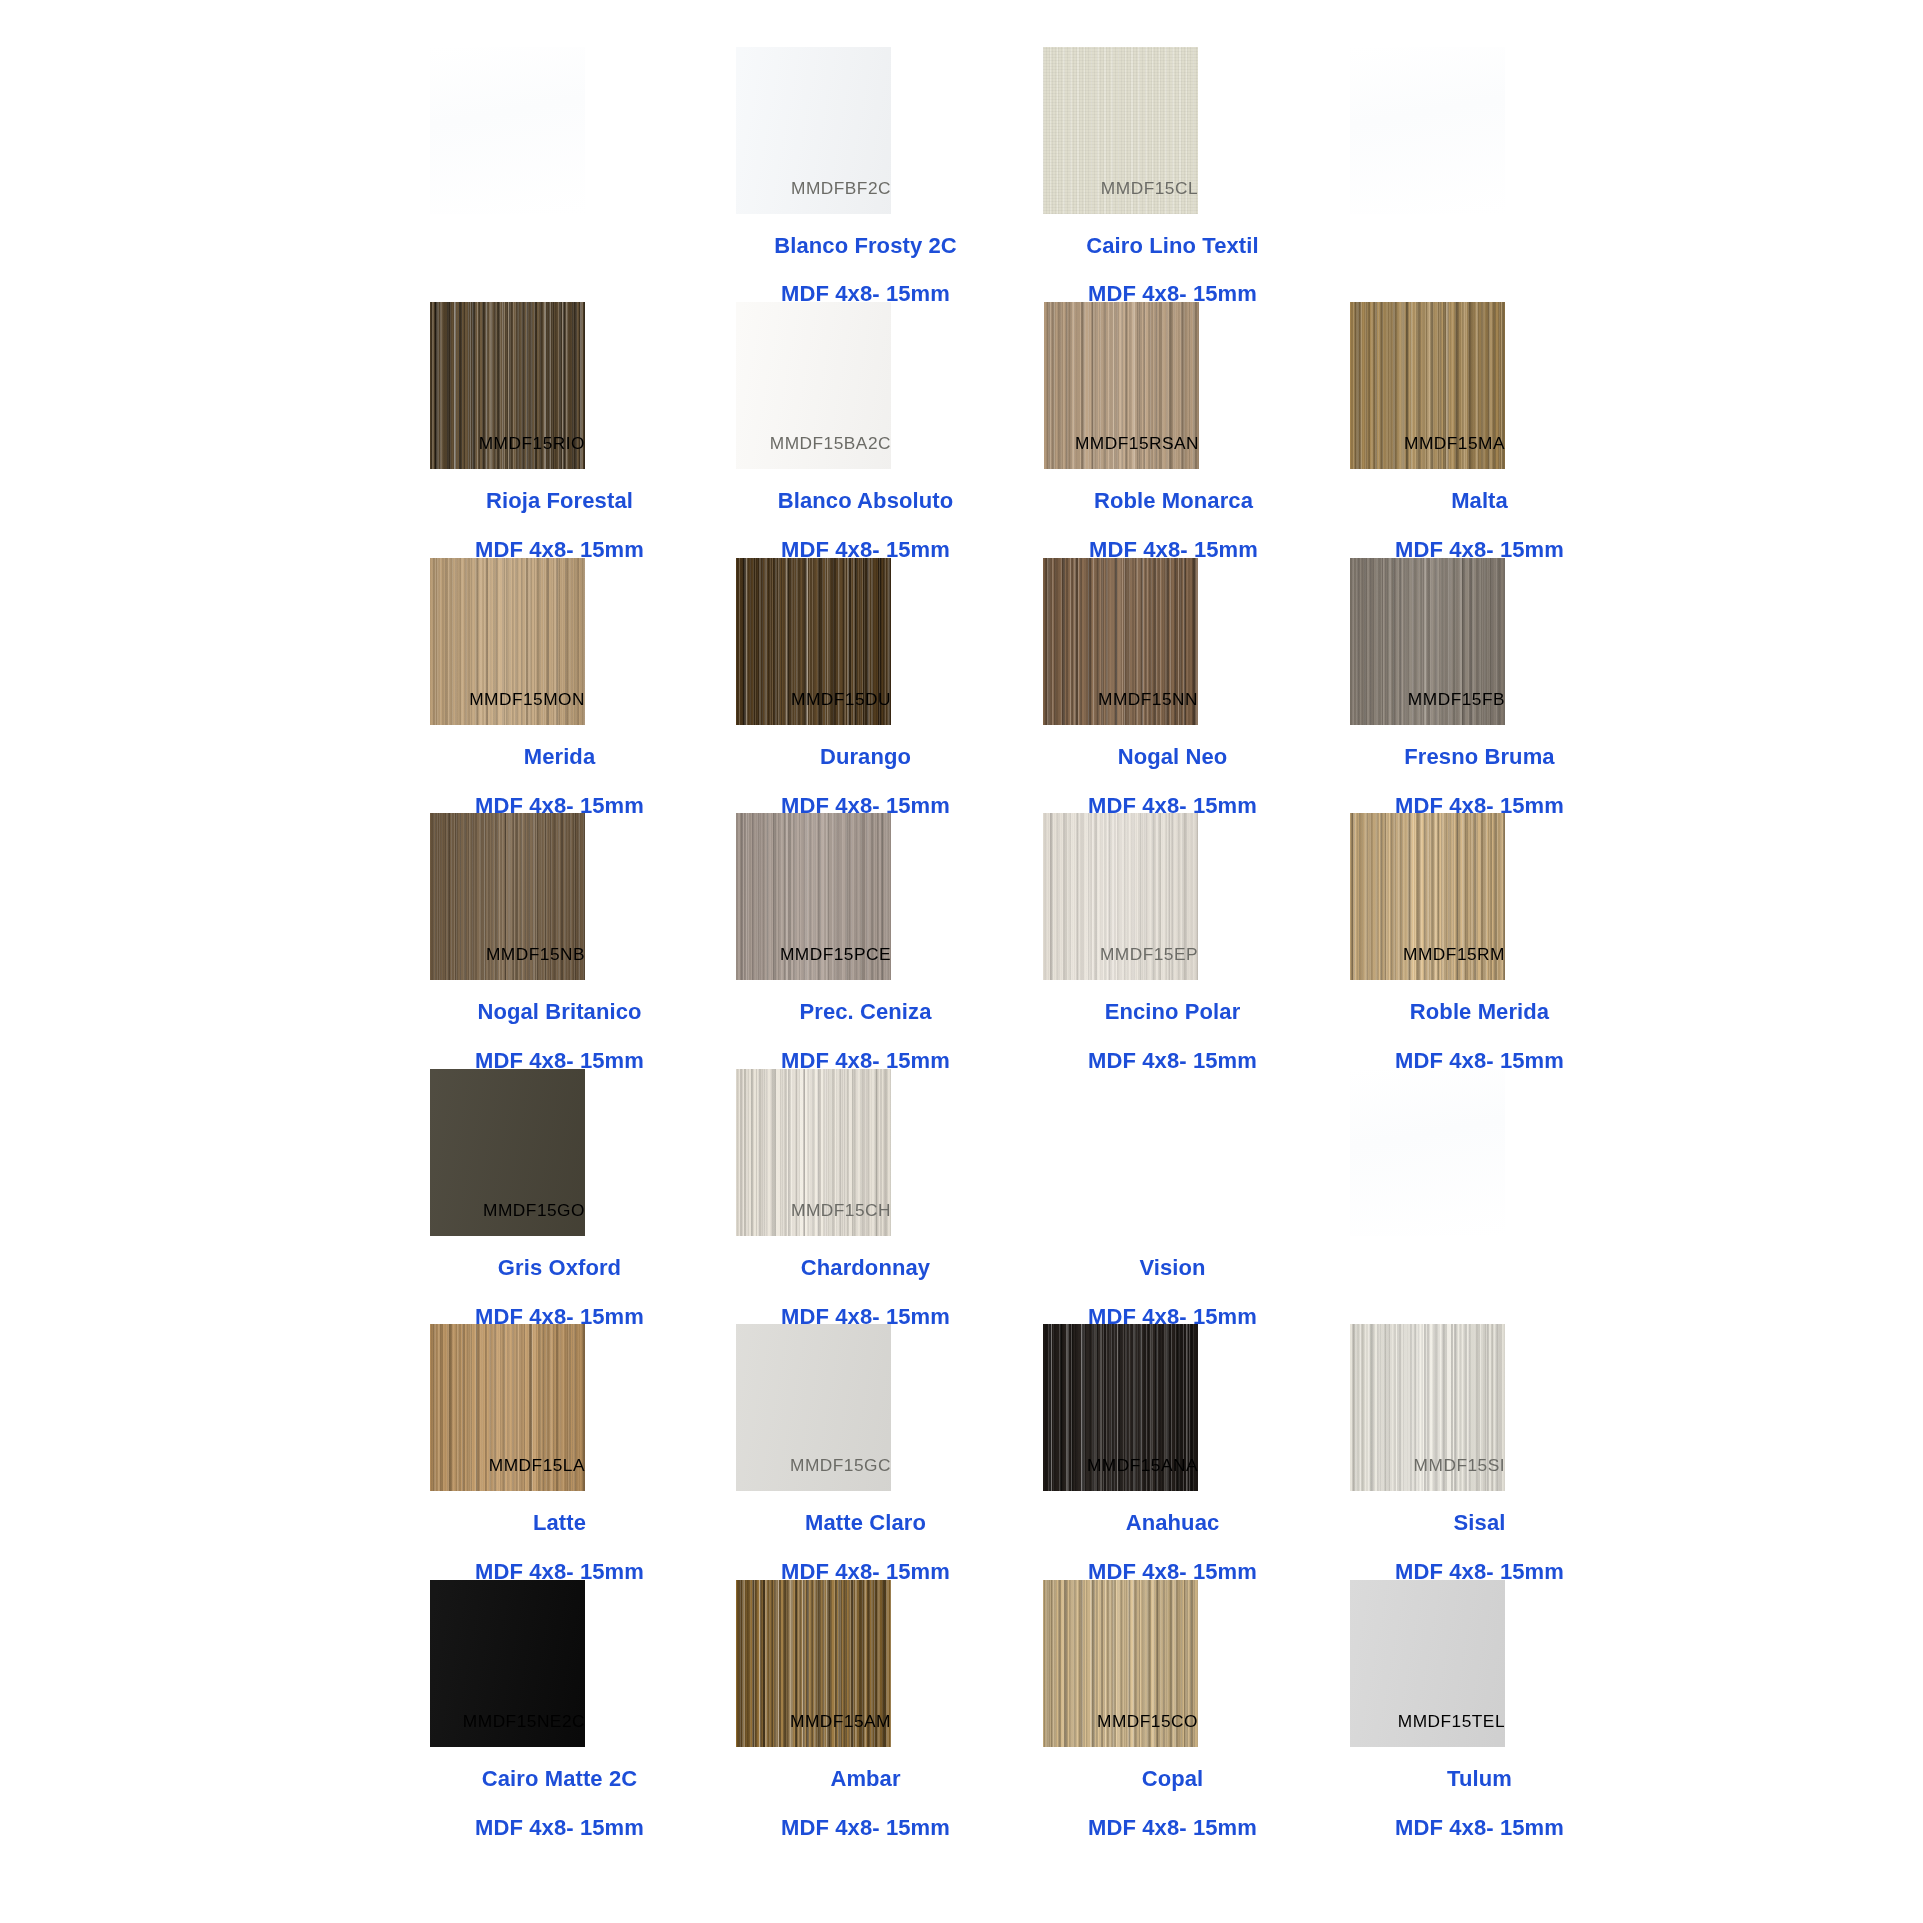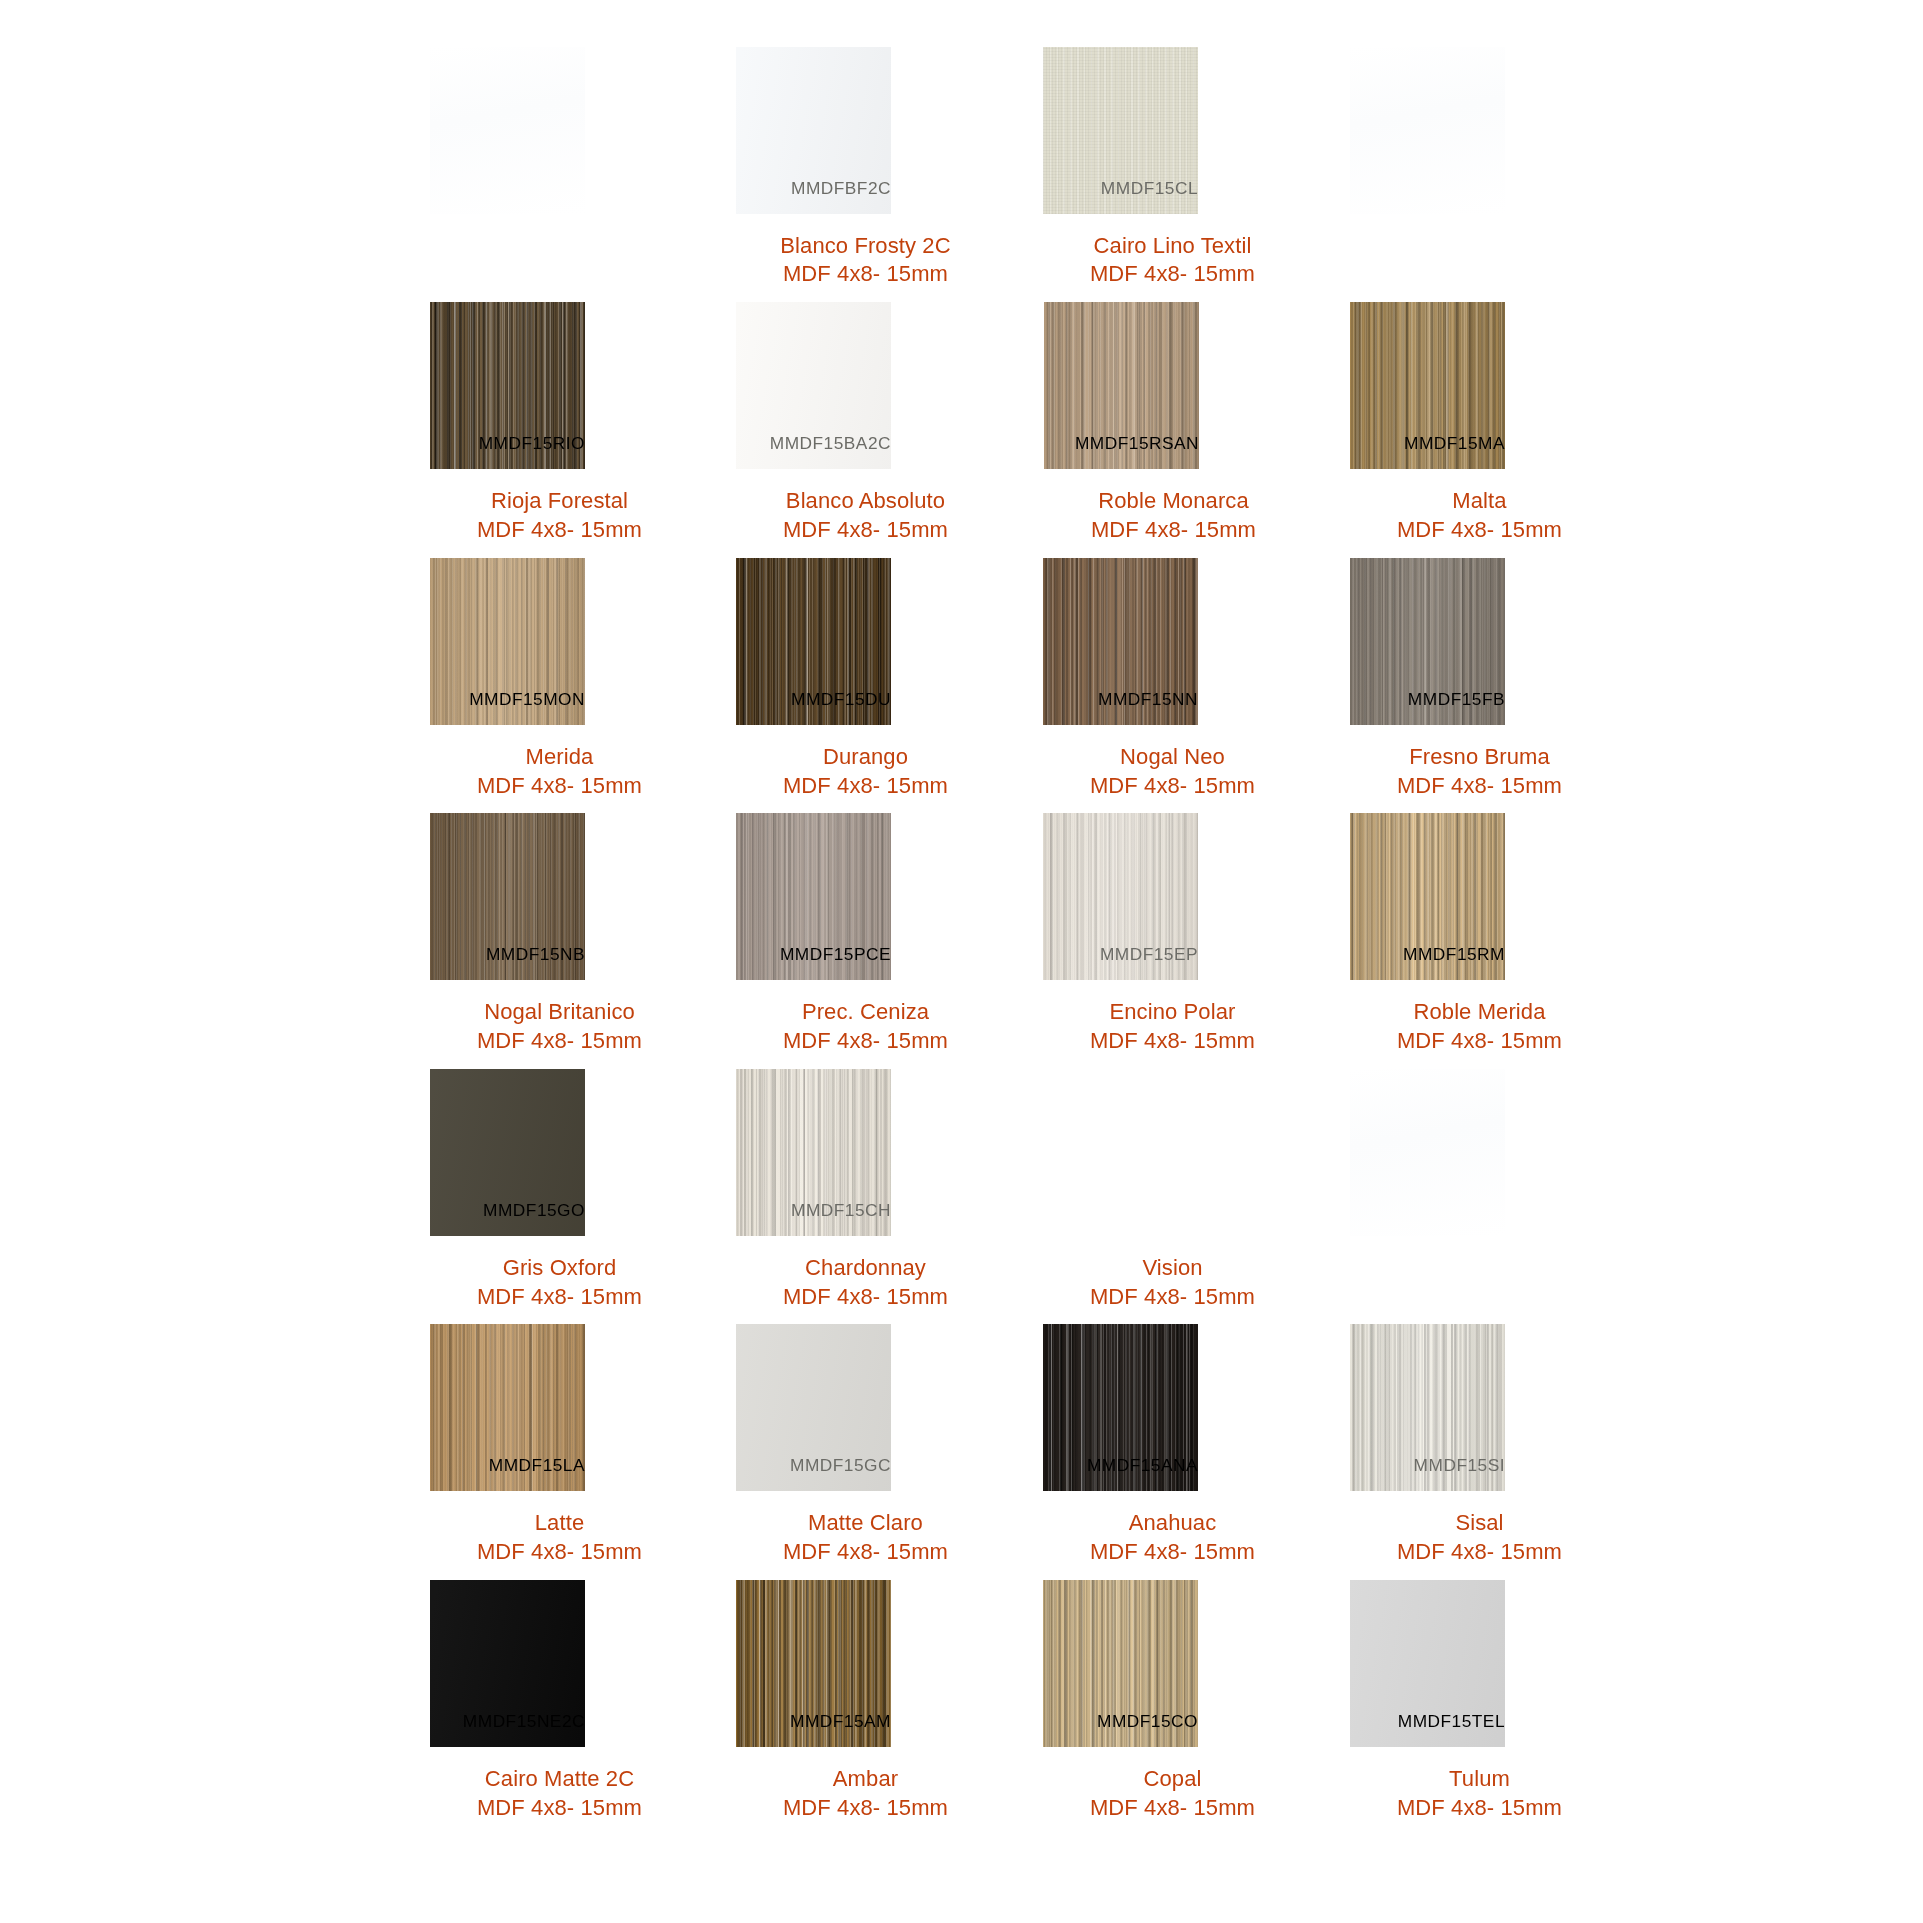--- a/index.html
+++ b/index.html
@@ -57,28 +57,28 @@
     white-space:nowrap;
   }
   .code.light{color:#000000;}
   .code.dark{color:#6b6b66;}
   .caption{
     position:absolute;
     left:0;
     width:307px;
     top:212px;
     text-align:center;
-    color:#c2410c;
+    color:#1d4ed8;
     font-size:22px;
     line-height:28.6px;
-    font-weight:400;
+    font-weight:700;
     letter-spacing:0.1px;
   }
   .caption .nm{display:block;}
-  .caption .sp{display:block;}
+  .caption .sp{display:block;margin-top:20px;}
   .empty-swatch{
     position:absolute;
     left:24px;top:27px;
     width:155px;height:167px;
     background:linear-gradient(170deg,#ffffff 0%,#fbfcfd 40%,#ffffff 100%);
   }
 </style>
 </head>
 <body>
 

